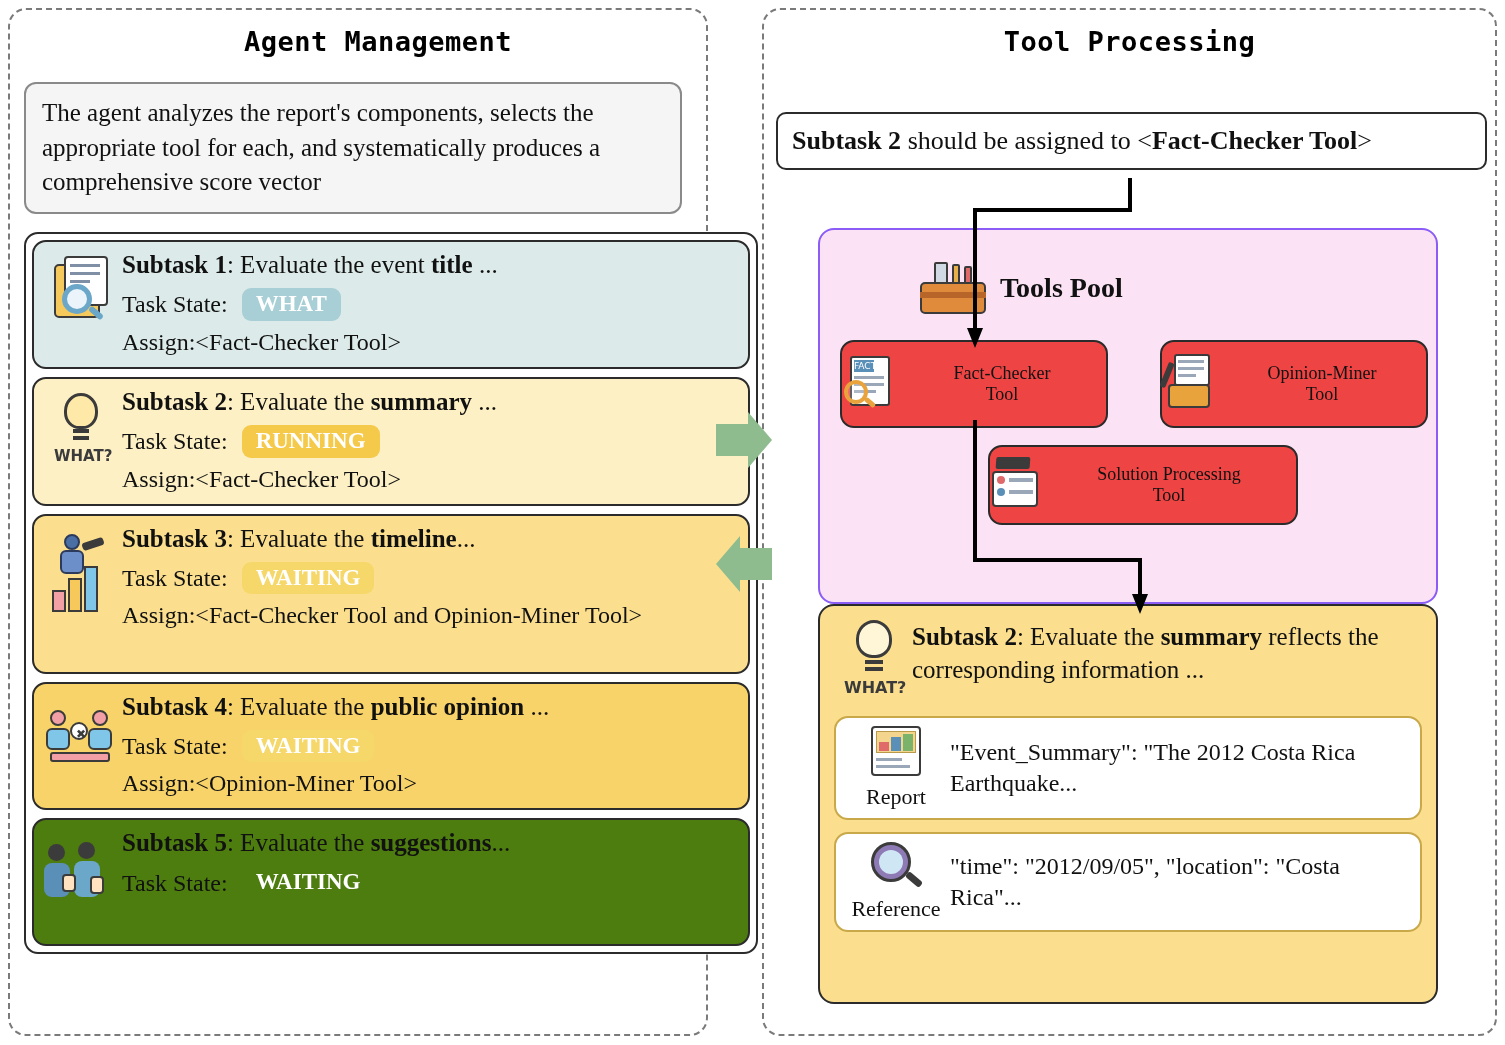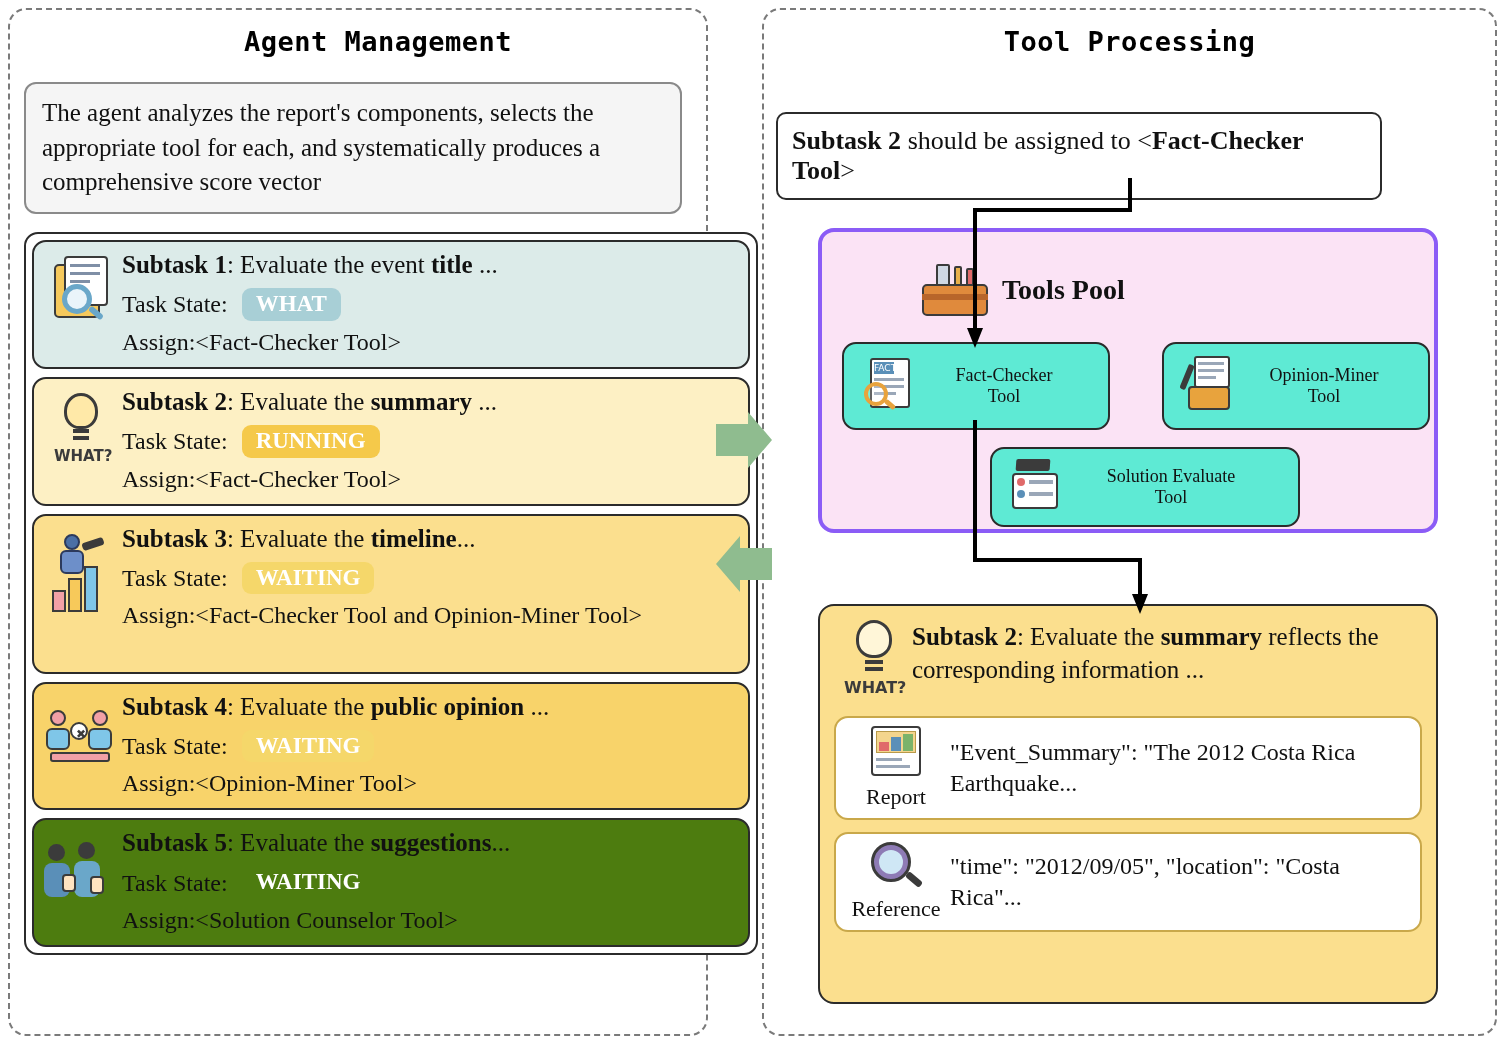--- a/index.html
+++ b/index.html
@@ -163,54 +163,54 @@
   }
   .pill-done    { background: #a8cfd6; color: #ffffff; }
   .pill-running { background: #f5c94a; color: #ffffff; }
   .pill-waiting { background: #f5d76a; color: #ffffff; }
   .pill-plain   { background: transparent; color: #ffffff; }
 
   
   #assign-banner {
     position: absolute;
     left: 776px; top: 112px;
-    width: 606px;
+    width: 711px;
     box-sizing: border-box;
     padding: 12px 14px;
     background: #ffffff;
     border: 2px solid #2b2b2b;
     border-radius: 10px;
     font-size: 26px;
     color: #111;
   }
 
   #tools-pool {
     position: absolute;
     left: 818px; top: 228px;
     width: 620px;
-    height: 305px;
+    height: 376px;
     background: #fbe3f5;
-    border: 4px solid #8b5cf6;
+    border: 2px solid #8b5cf6;
     border-radius: 16px;
     box-sizing: border-box;
   }
   .pool-title {
     position: absolute;
     left: 180px; top: 42px;
     font-size: 28px; font-weight: bold; color: #111;
   }
   .tool-card {
     position: absolute;
-    background: #5eead4;
+    background: #ef4444;
     border: 2px solid #2b2b2b;
     border-radius: 14px;
     box-sizing: border-box;
     display: flex;
     align-items: center;
-    padding: 6px 18px;
+    padding: 6px 0;
   }
   .tool-card .tc-label {
     font-size: 18px;
     line-height: 1.15;
     color: #111;
     text-align: center;
     flex: 1;
   }
   #tool-fact    { left: 20px;  top: 110px; width: 268px; height: 88px; }
   #tool-opinion { left: 340px; top: 110px; width: 268px; height: 88px; }
@@ -386,23 +386,20 @@
       <div class="sq" style="left:46px;top:48px;width:14px;height:18px;border-radius:4px;background:#ffe3c0;border:2px solid #3b3b3b;"></div>
     </div>
     <div class="st-body">
       <div class="st-title">
         <b>Subtask 5</b><span>: Evaluate the </span><b>suggestions</b><span>...</span>
       </div>
       <div class="st-row">
         <span>Task State:</span>
         <span class="state-pill pill-plain">WAITING</span>
       </div>
-      <div class="st-assign">
-        <span>Assign:</span><span>&lt;Solution Counselor Tool&gt;</span>
-      </div>
     </div>
   </div>
 
 </div>
 
 <div class="panel" id="right-panel">
   <div class="panel-title">Tool Processing</div>
 </div>
 
 <div id="assign-banner">
@@ -453,21 +450,21 @@
   <div class="tool-card" id="tool-solution">
     <div class="ic" style="position:relative;width:52px;height:56px;min-width:52px;">
       <div class="sq" style="left:6px;top:0px;width:34px;height:12px;background:#3b3b3b;border-radius:2px;transform:skewX(-4deg);"></div>
       <div class="sq" style="left:2px;top:14px;width:46px;height:36px;background:#ffffff;border:2px solid #3b3b3b;border-radius:4px;"></div>
       <div class="sq" style="left:7px;top:19px;width:8px;height:8px;border-radius:50%;background:#e06a6a;"></div>
       <div class="sq" style="left:7px;top:31px;width:8px;height:8px;border-radius:50%;background:#5a8fb8;"></div>
       <div class="sq" style="left:19px;top:21px;width:24px;height:4px;background:#9aa7b8;"></div>
       <div class="sq" style="left:19px;top:33px;width:24px;height:4px;background:#9aa7b8;"></div>
     </div>
     <div class="tc-label">
-      <span>Solution Evaluate</span><br>
+      <span>Solution Processing</span><br>
       <span>Tool</span>
     </div>
   </div>
 </div>
 
 <div id="detail-card">
   <div class="d-head">
     <div class="ic" style="position:relative;width:78px;height:88px;min-width:78px;">
       <div class="sq" style="left:22px;top:4px;width:36px;height:38px;border:3px solid #3b3b3b;border-radius:50% 50% 45% 45%;background:#fff6d8;"></div>
       <div class="sq" style="left:31px;top:44px;width:18px;height:4px;background:#3b3b3b;"></div>

